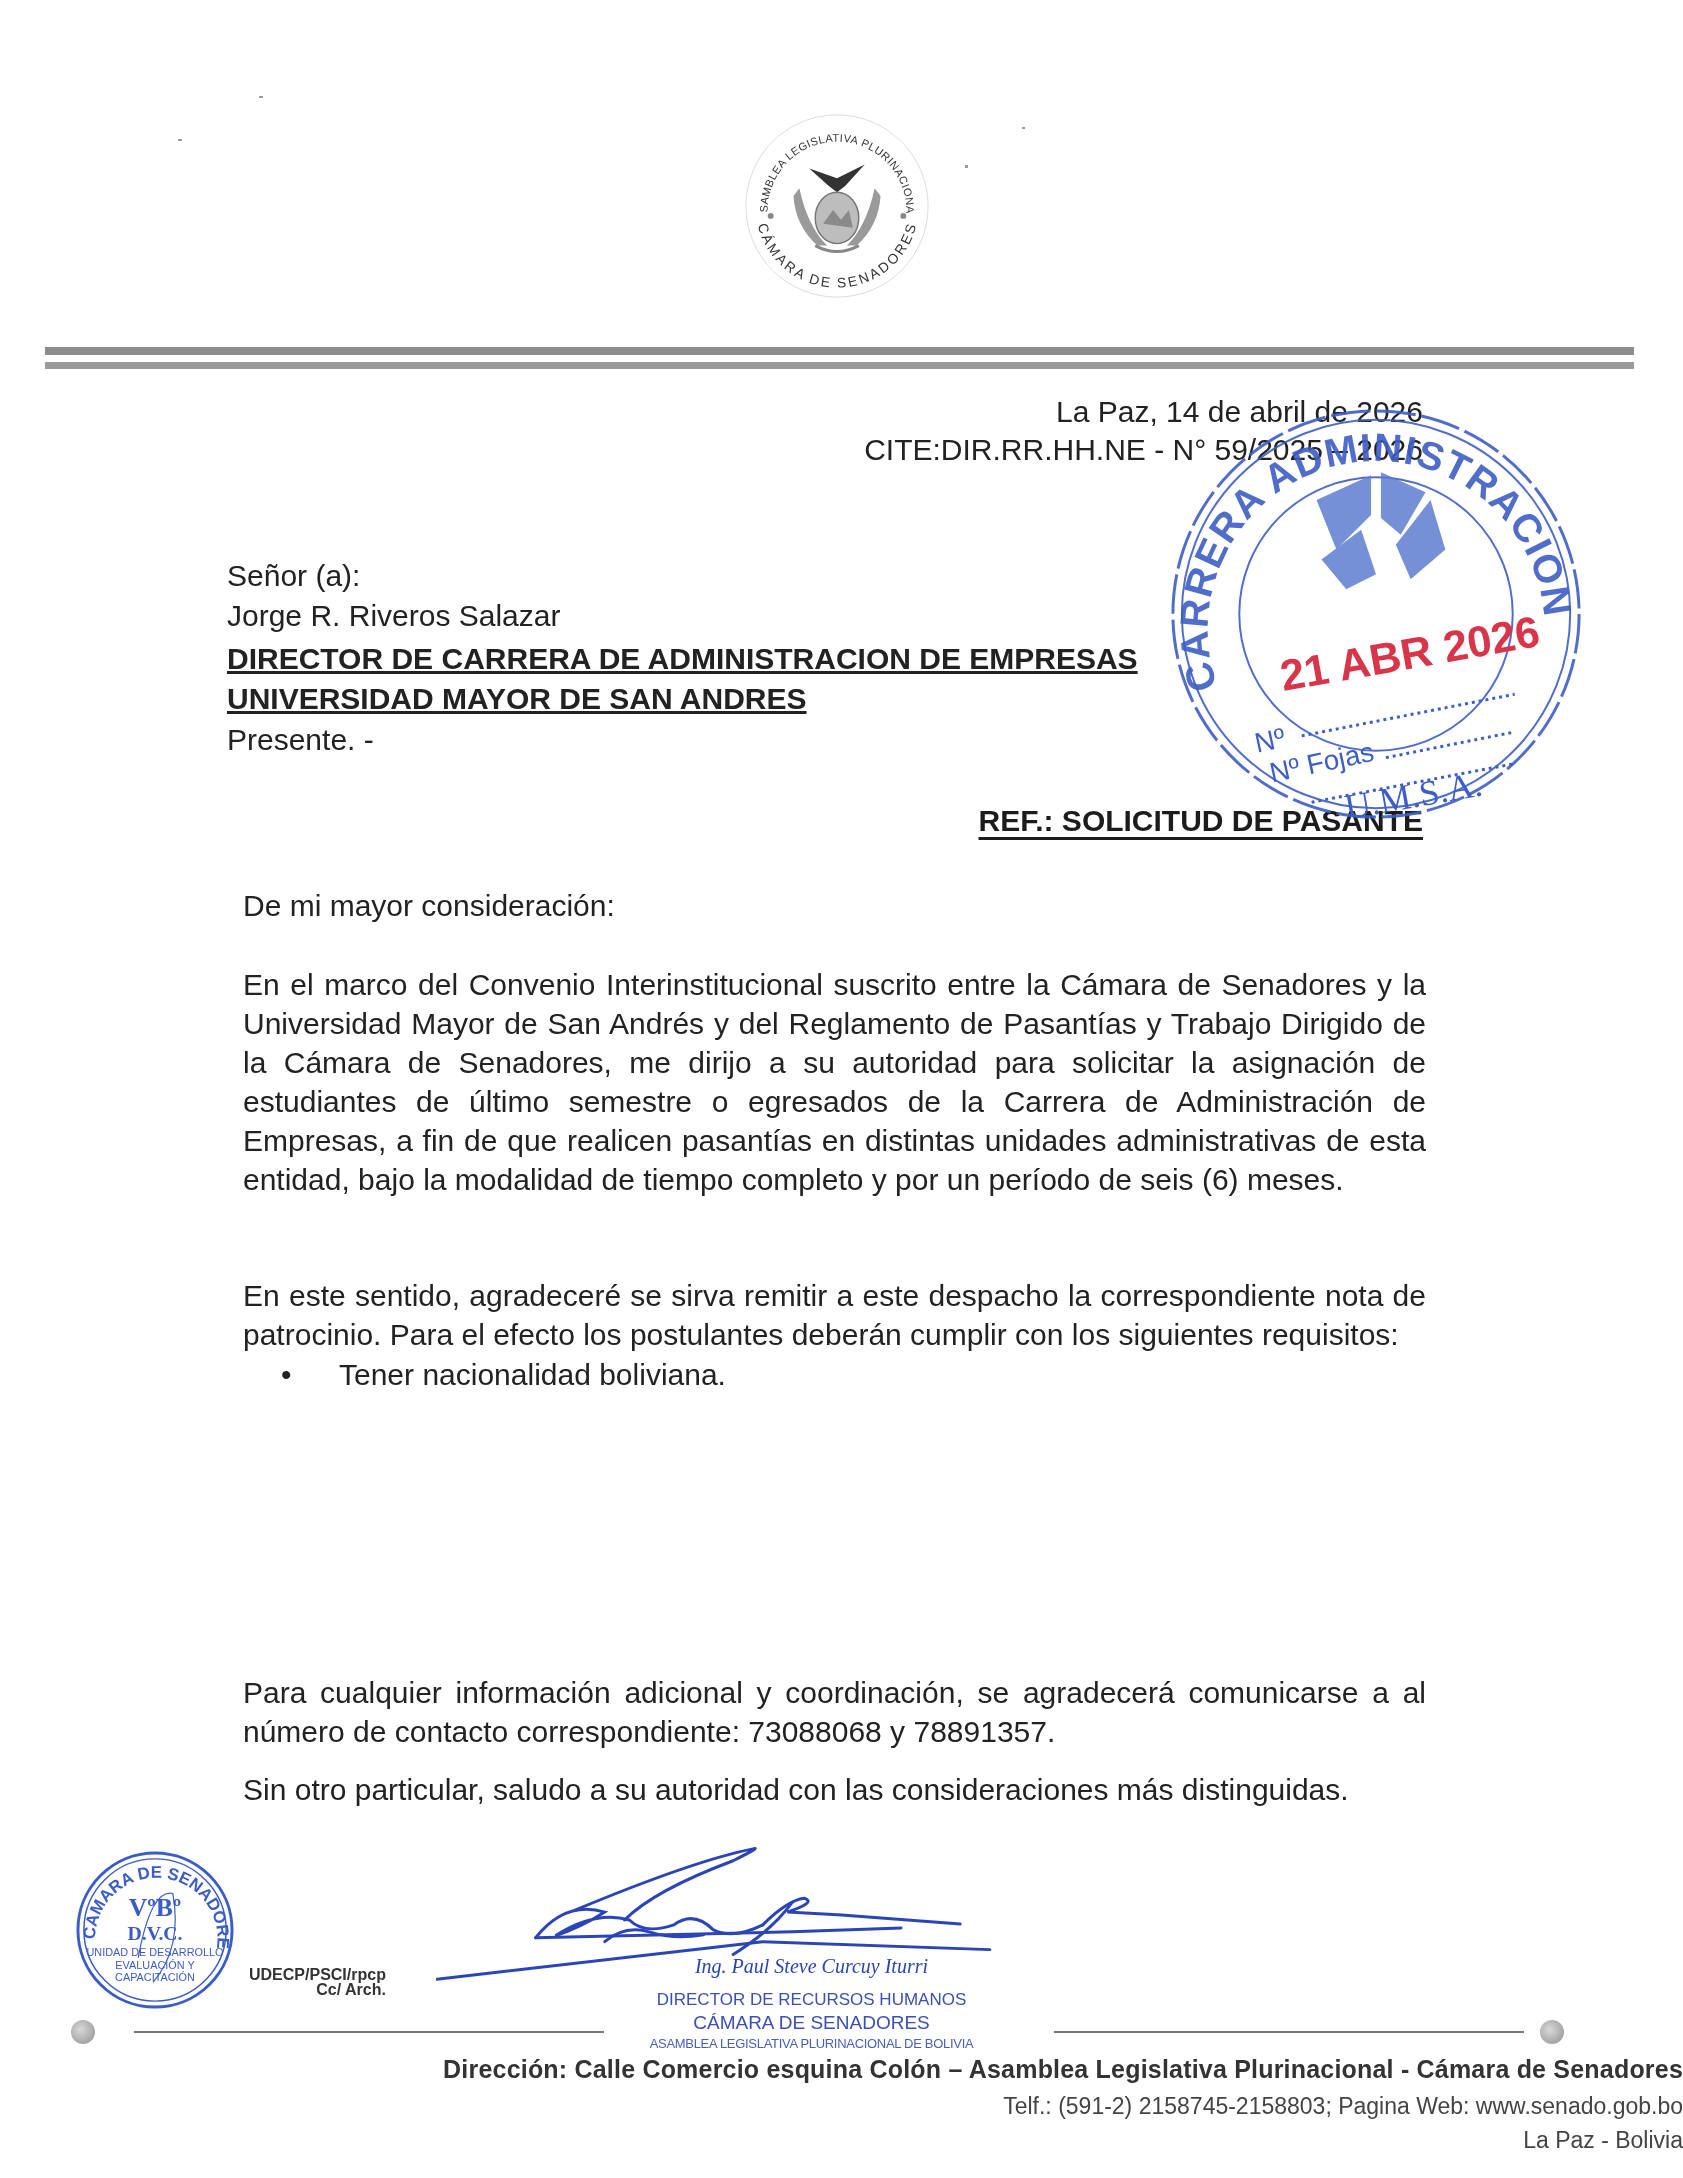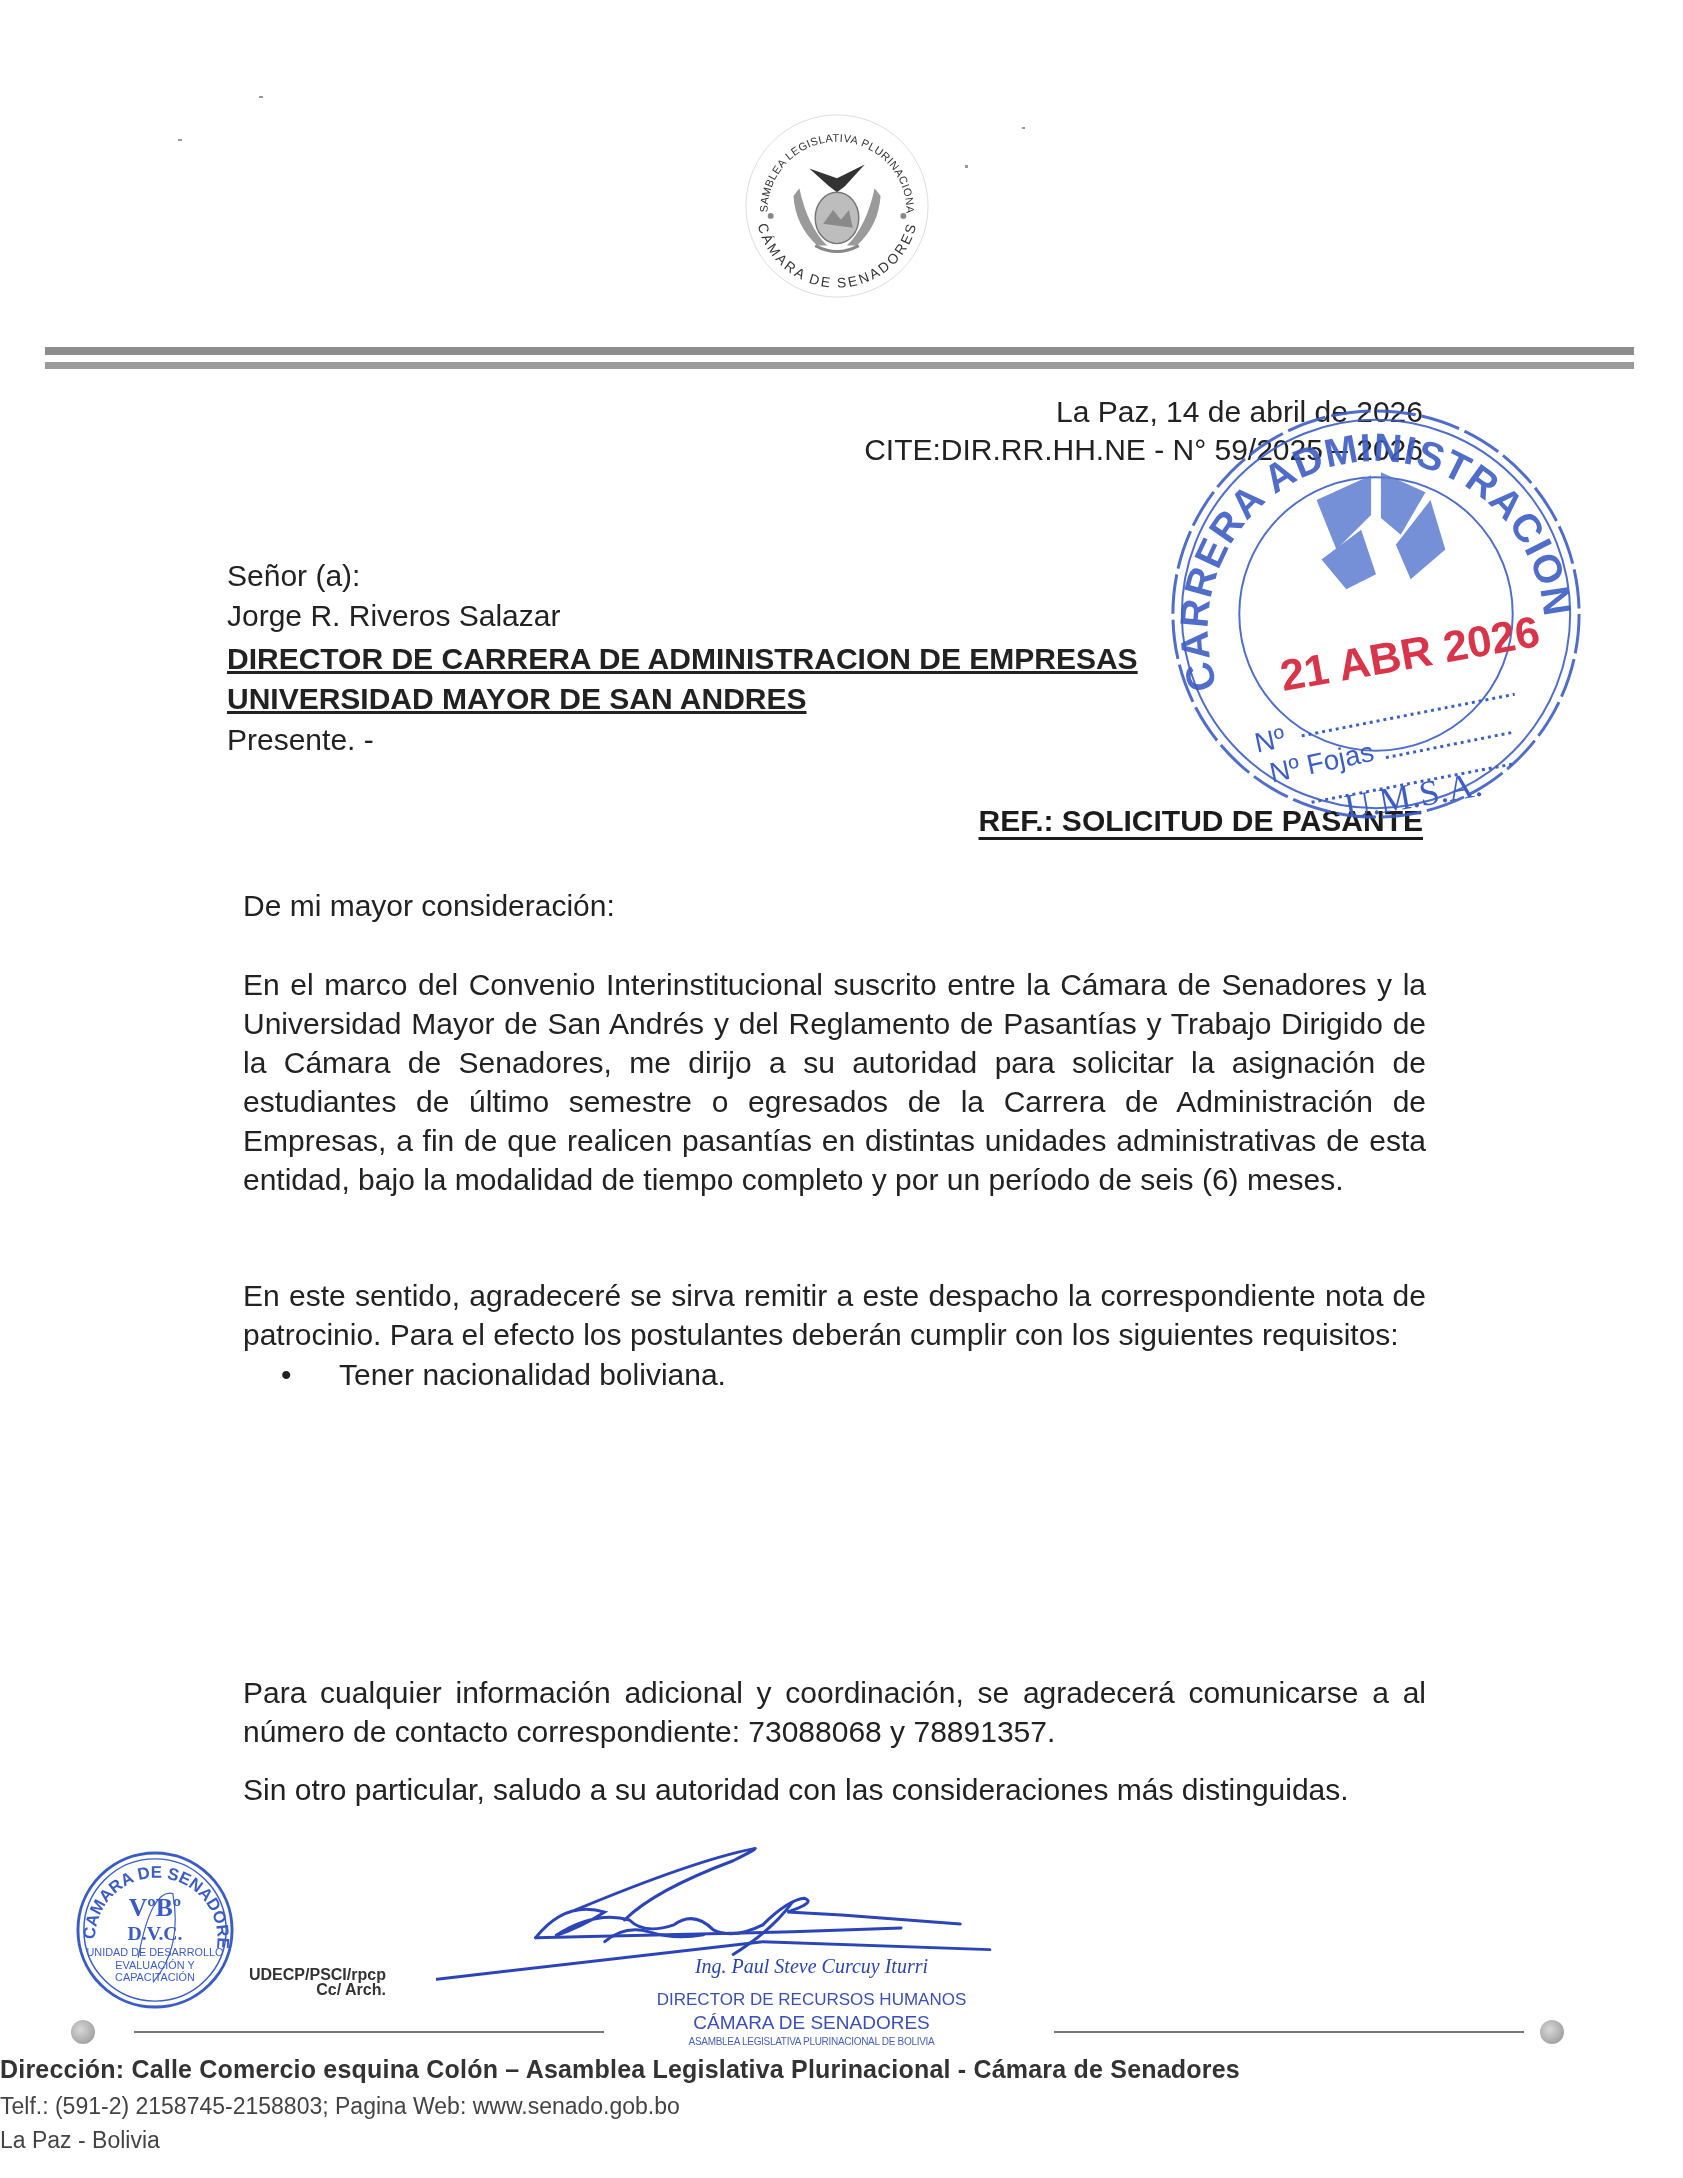--- a/index.html
+++ b/index.html
@@ -42,30 +42,30 @@
   
   #vb-stamp { left: 74px; top: 1849px; width: 163px; height: 163px; }
   #initials { left: 249px; top: 1967px; font-size: 16px; line-height: 15px; font-weight: bold; color: #333; text-align: right; }
 
   
   #sig-svg { left: 436px; top: 1841px; width: 693px; height: 158px; }
   .sig-text { left: 554px; width: 515px; text-align: center; color: #3b4fb5; white-space: nowrap; }
   #sig-name { top: 1955px; font-family: "Liberation Serif", serif; font-style: italic; font-size: 20px; color: #2c44b0; }
   #sig-title { top: 1990px; font-size: 17px; }
   #sig-org { top: 2012px; font-size: 19px; }
-  #sig-assembly { top: 2036px; font-size: 10px; letter-spacing: -0.3px; color: #4a60b8; }
+  #sig-assembly { top: 2036px; font-size: 13px; letter-spacing: -0.3px; color: #4a60b8; }
 
   
   .fdot { width: 24px; height: 24px; border-radius: 50%; background: radial-gradient(circle at 40% 40%, #d8d8d8, #8f8f8f); top: 2020px; }
   #fdot-l { left: 71px; }
   #fdot-r { left: 1540px; }
   .fline { top: 2031px; height: 2px; background: #777; }
   #fline-l { left: 134px; width: 470px; }
   #fline-r { left: 1054px; width: 470px; }
-  .footer-line { left: 0; width: 1683px; text-align: left; white-space: nowrap; color: #333; }
+  .footer-line { left: 0; width: 1683px; text-align: right; white-space: nowrap; color: #333; }
   #addr-line { top: 2055px; font-size: 25px; font-weight: bold; letter-spacing: 0.2px; }
   #tel-line { top: 2093px; font-size: 23px; color: #444; }
   #city-line { top: 2127px; font-size: 23px; color: #444; }
 
   
   #recv-stamp { left: 1163px; top: 401px; width: 426px; height: 426px; }
 
   
   .speck { width: 4px; height: 2px; background: #999; }
 </style>

